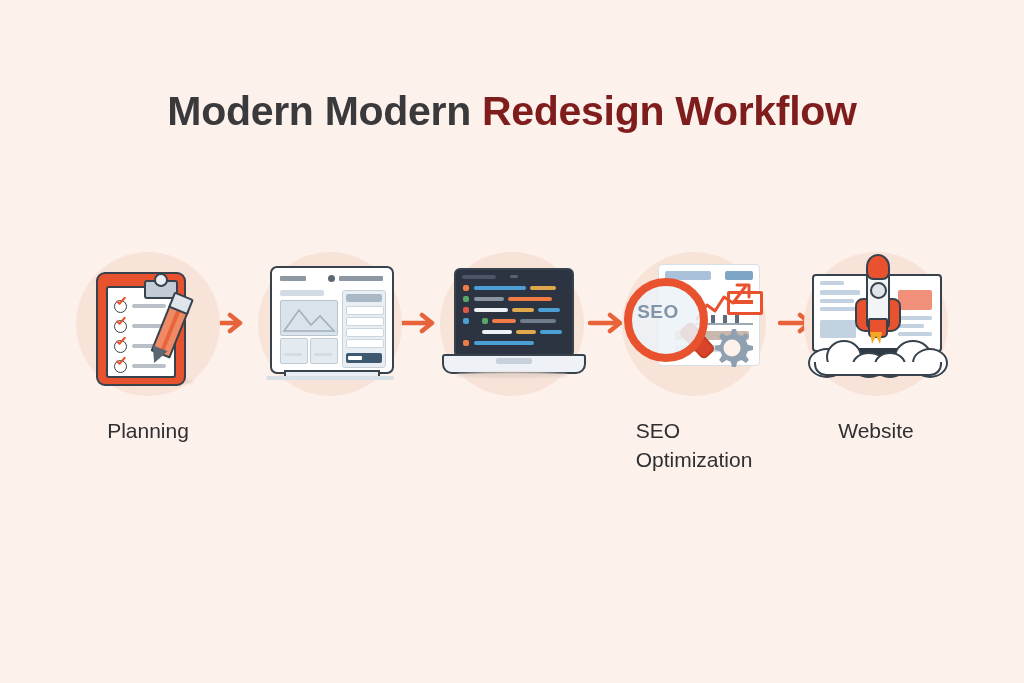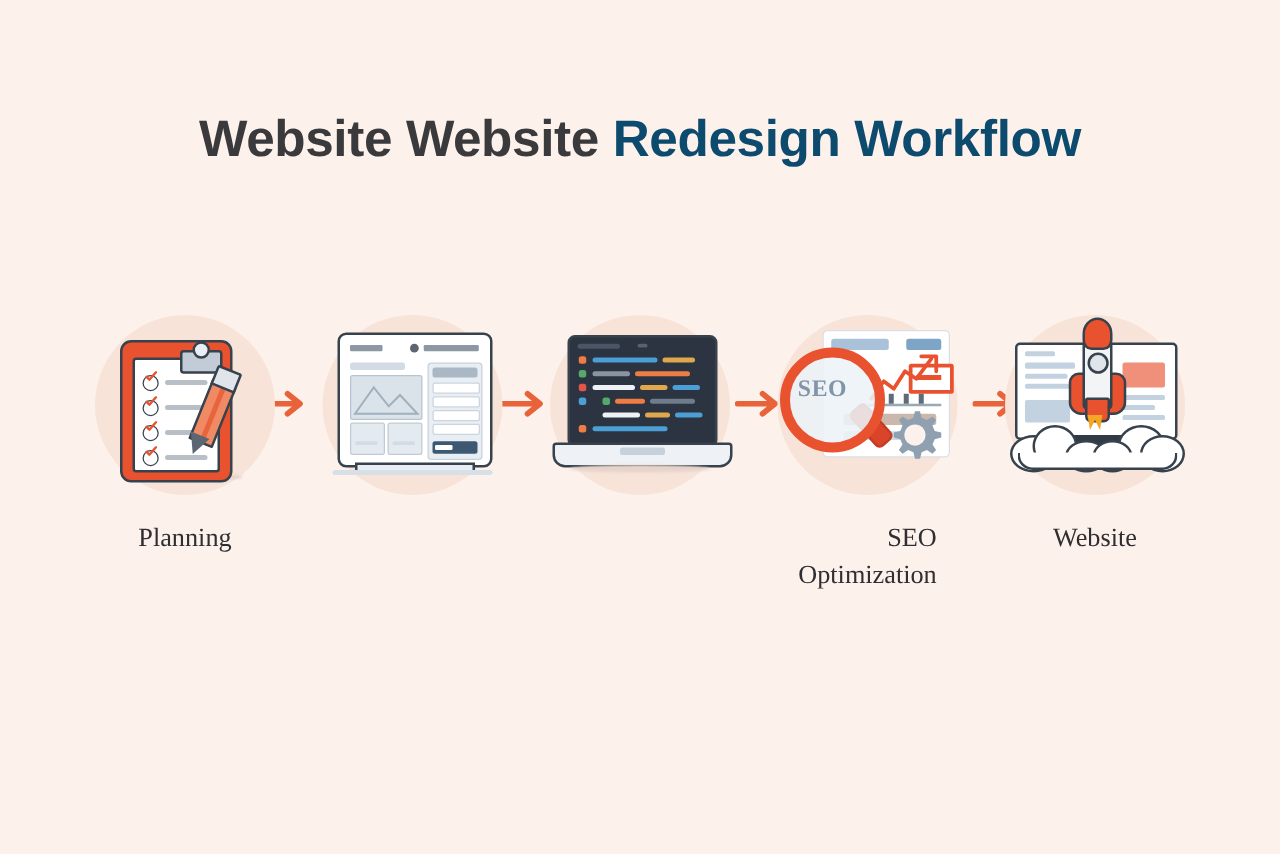--- a/index.html
+++ b/index.html
@@ -11,42 +11,42 @@
   }
   .canvas{position:absolute;inset:0;}
 
   
   .title{
     position:absolute;left:0;top:88px;width:1024px;
     text-align:center;font-size:41px;font-weight:bold;
     letter-spacing:-0.3px;white-space:nowrap;
   }
   .title .t-dark{color:#3a3a3c;}
-  .title .t-accent{color:#0c4a6e;}
+  .title .t-accent{color:#7f1d1d;}
 
   
   .steps{
     position:absolute;left:62px;top:238px;width:900px;height:260px;
     display:flex;align-items:flex-start;justify-content:space-between;
   }
   .step{
-    width:172px;display:flex;flex-direction:column;align-items:center;font-family:Liberation Serif, serif;
+    width:172px;display:flex;flex-direction:column;align-items:center;
   }
   .icon-wrap{
     width:172px;height:172px;position:relative;
     display:flex;align-items:center;justify-content:center;
   }
   .halo{
     position:absolute;left:50%;top:50%;transform:translate(-50%,-50%);
     width:144px;height:144px;border-radius:50%;
     background:#f8e3d8;
   }
   .art{position:relative;width:140px;height:132px;}
   .step-label{
-    margin-top:6px;text-align:right;color:#2f2f31;
+    margin-top:6px;text-align:left;color:#2f2f31;
     font-size:21px;line-height:29px;font-weight:400;white-space:pre-line;
   }
 
   
   .arrow{
     position:absolute;top:310px;width:40px;height:26px;
   }
   .arrow svg{display:block;}
 
   
@@ -247,21 +247,21 @@
   .rk-cl{
     position:absolute;background:#fff;border:2px solid #37424d;border-radius:50%;
   }
 </style>
 </head>
 <body>
 
 <div class="canvas">
 
   <div class="title">
-    <span class="t-dark">Website Website</span>
+    <span class="t-dark">Modern Modern</span>
     <span class="t-accent">Redesign Workflow</span>
   </div>
 
   <div class="arrow" style="left:208px">
     <svg width="40" height="26" viewBox="0 0 40 26">
         <path d="M2 13 H29 M22 5 L32 13 L22 21" stroke="#e8633a" stroke-width="4.5" fill="none" stroke-linecap="round" stroke-linejoin="round"></path>
       </svg>
   </div>
   <div class="arrow" style="left:400px">
     <svg width="40" height="26" viewBox="0 0 40 26">

